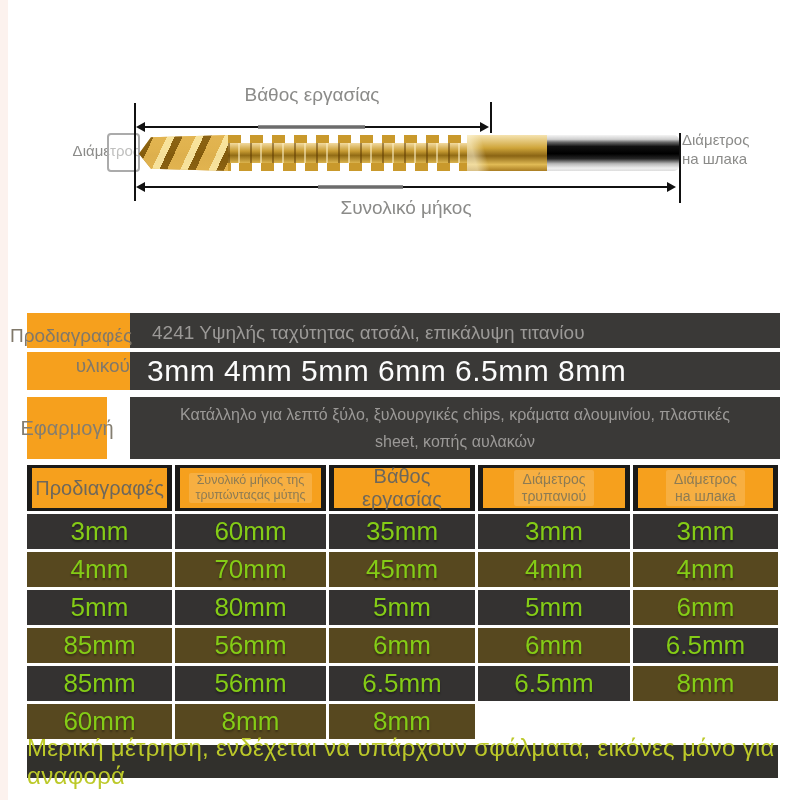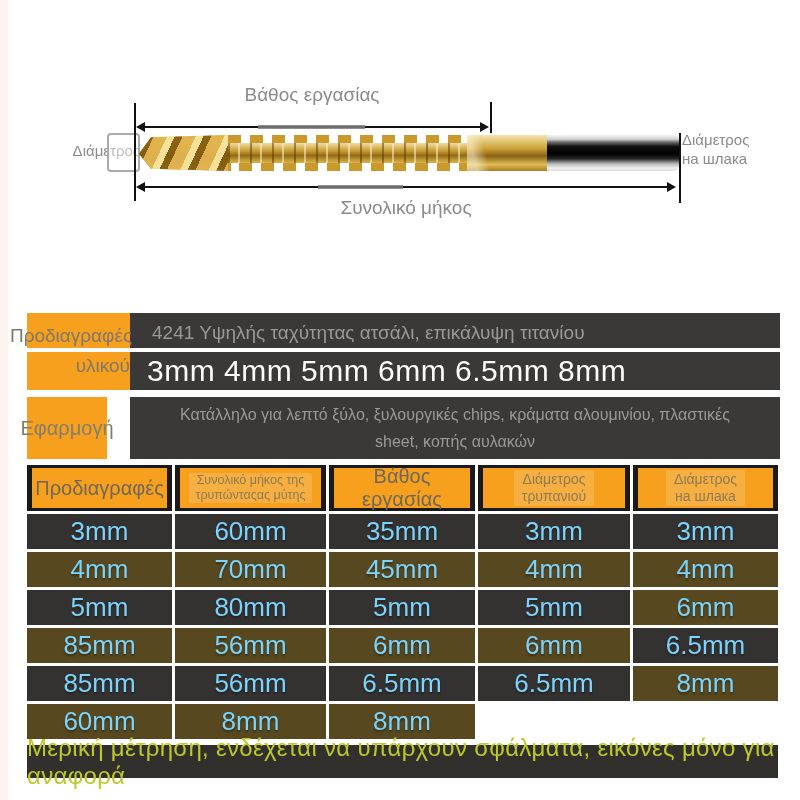--- a/index.html
+++ b/index.html
@@ -97,21 +97,21 @@
   .th-inner { position:absolute; left:5px; right:5px; top:3px; bottom:3px;
     background:#F6A01D; display:flex; flex-direction:column;
     align-items:center; justify-content:center; text-align:center; }
   .th-big { font-size:20px; color:#6D675C; }
   .th-small { font-size:12.5px; line-height:15px; color:#8C7B54;
     background:rgba(255,255,255,.16); border-radius:2px; padding:0 6px; }
   .th-med { font-size:14px; line-height:17px; color:#8C7B54;
     background:rgba(255,255,255,.16); border-radius:2px; padding:1px 8px; }
   .th-line:empty { display:none; }
   .td { display:flex; align-items:center; justify-content:center;
-    font-size:26px; color:#7dd3fc; text-shadow:0 2px 2px rgba(0,0,0,.35); }
+    font-size:26px; color:#84cc16; text-shadow:0 2px 2px rgba(0,0,0,.35); }
   .row-dark { background:#343231; }
   .row-olive { background:#57481F; }
 
   
   .footer-banner { left:27px; top:745px; width:751px; height:33px;
     background:#31302C; display:flex; align-items:center; justify-content:center;
     font-size:24px; color:#BCC929; letter-spacing:.3px; }
 </style>
 </head>
 <body>

